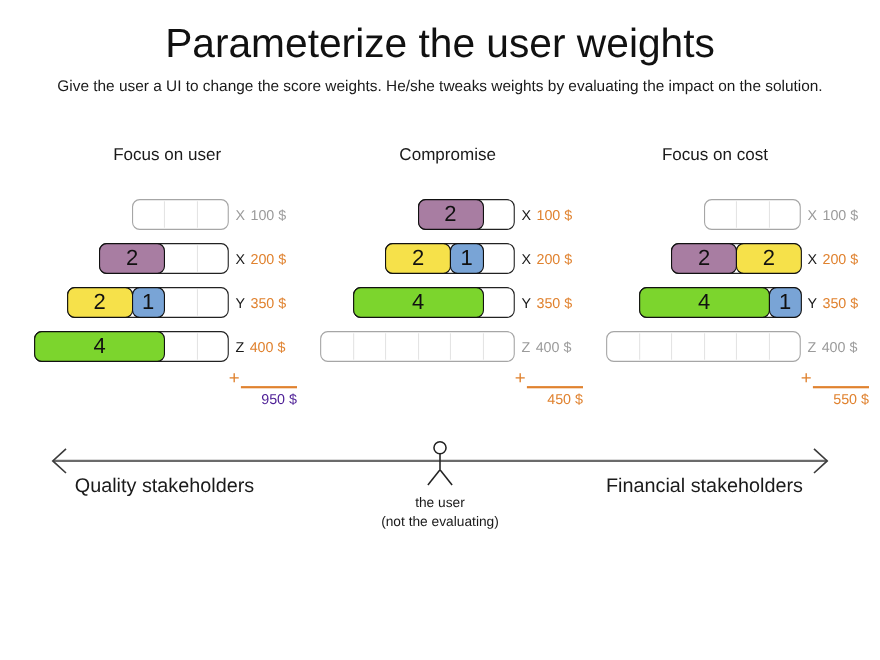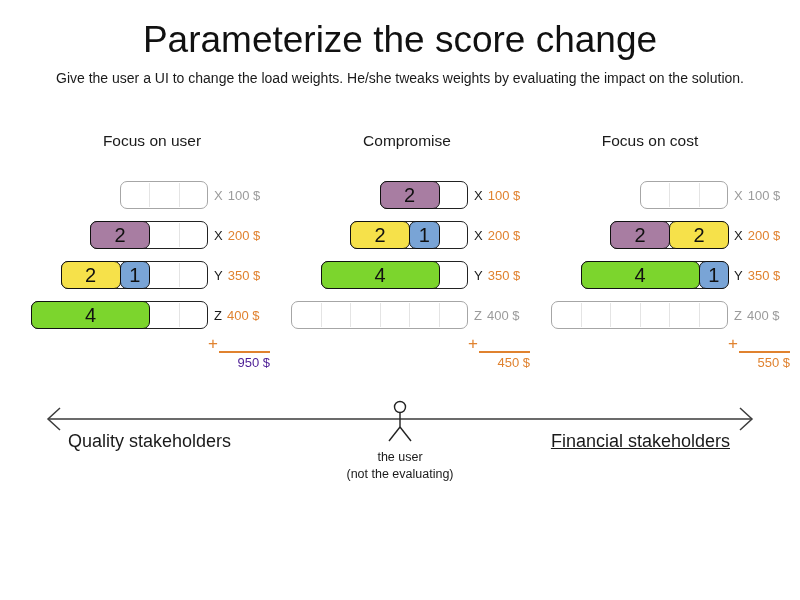--- a/index.html
+++ b/index.html
@@ -29,22 +29,22 @@
   .sum{position:absolute;width:62px;height:34px;}
   .sum .plus{position:absolute;left:0;top:-3px;font-size:17px;line-height:17px;}
   .sum .line{position:absolute;left:11px;right:0;top:13px;border-top:2px solid;}
   .sum .total{position:absolute;right:0;top:17px;font-size:13px;}
   .axis-label{top:431px;font-size:18px;}
   .user-caption{left:0;width:800px;text-align:center;font-size:12.5px;}
 </style>
 </head>
 <body>
 
-<div class="abs page-title">Parameterize the score change</div>
-<div class="abs page-subtitle">Give the user a UI to change the load weights. He/she tweaks weights by evaluating the impact on the solution.</div>
+<div class="abs page-title">Parameterize the user weights</div>
+<div class="abs page-subtitle">Give the user a UI to change the score weights. He/she tweaks weights by evaluating the impact on the solution.</div>
 
 <div id="diagram">
     <div>
       <div class="abs scenario-title" style="left: 42px;">Focus on user</div>
       <div class="track inactive" style="left: 119.5px; top: 181px; width: 88.5px;">
         <div class="cell-divider" style="left: 28.5px;"></div>
         <div class="cell-divider" style="left: 58px;"></div>
       </div>
       <div class="row-label" style="left: 214px; top: 188px;"><span class="letter" style="color: rgb(155, 155, 155);">X</span><span class="value" style="color: rgb(155, 155, 155);">100 $</span></div>
       <div class="track" style="left: 90px; top: 221px; width: 118px;">
@@ -161,15 +161,15 @@
   <polyline points="700,13 712,24 700,35" fill="none" stroke="#3c3c3c" stroke-width="1.5"></polyline>
   <g stroke="#222" stroke-width="1.4" fill="none">
     <circle cx="360" cy="12" r="5.5" fill="#ffffff"></circle>
     <line x1="360" y1="17.5" x2="360" y2="32"></line>
     <line x1="360" y1="32" x2="349" y2="46"></line>
     <line x1="360" y1="32" x2="371" y2="46"></line>
   </g>
 </svg>
 
 <div class="abs axis-label" style="left:68px;">Quality stakeholders</div>
-<div class="abs axis-label" style="right:70px;text-decoration:underline;">Financial stakeholders</div>
+<div class="abs axis-label" style="right:70px;">Financial stakeholders</div>
 <div class="abs user-caption" style="top:450px;">the user</div>
 <div class="abs user-caption" style="top:467px;">(not the evaluating)</div>
 
 </body></html>

